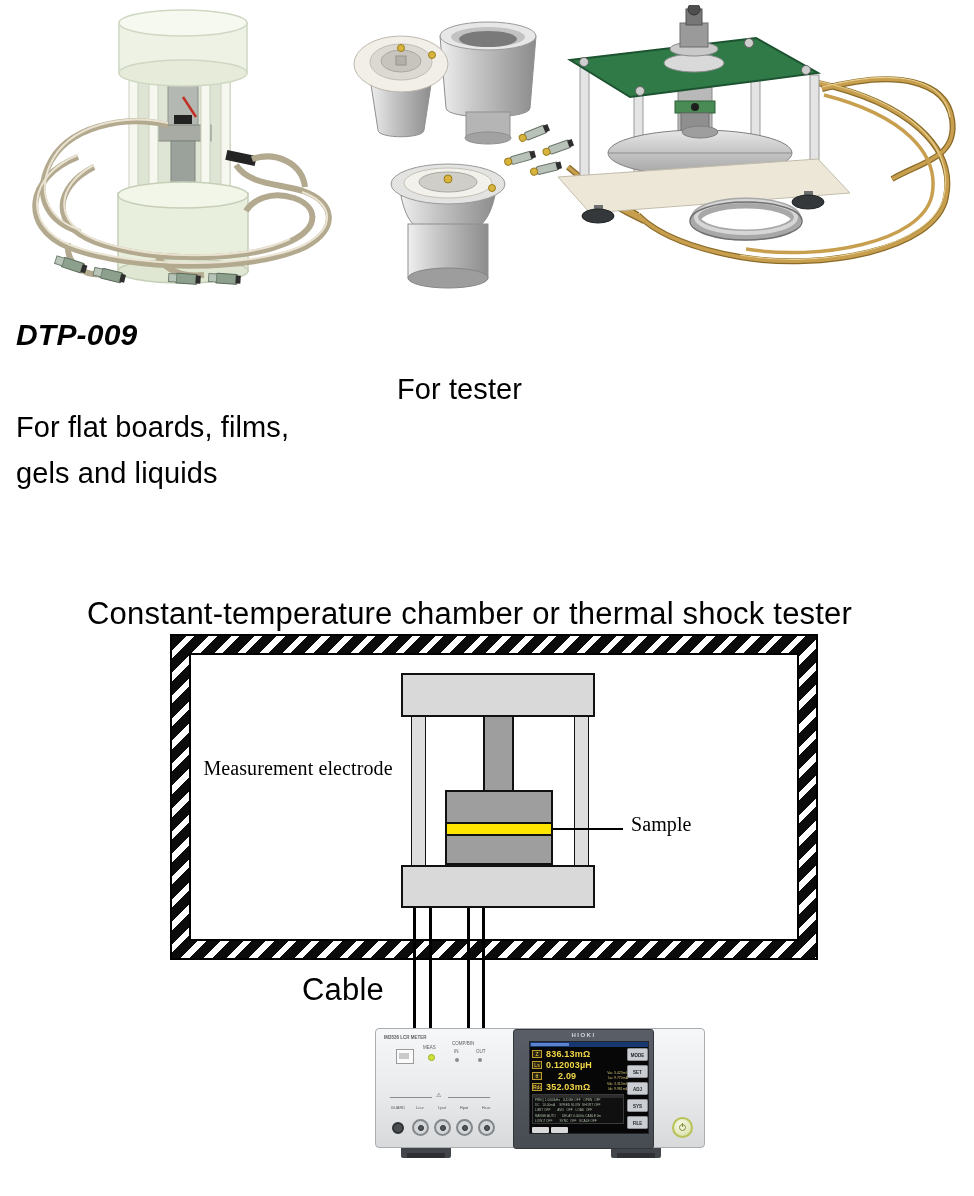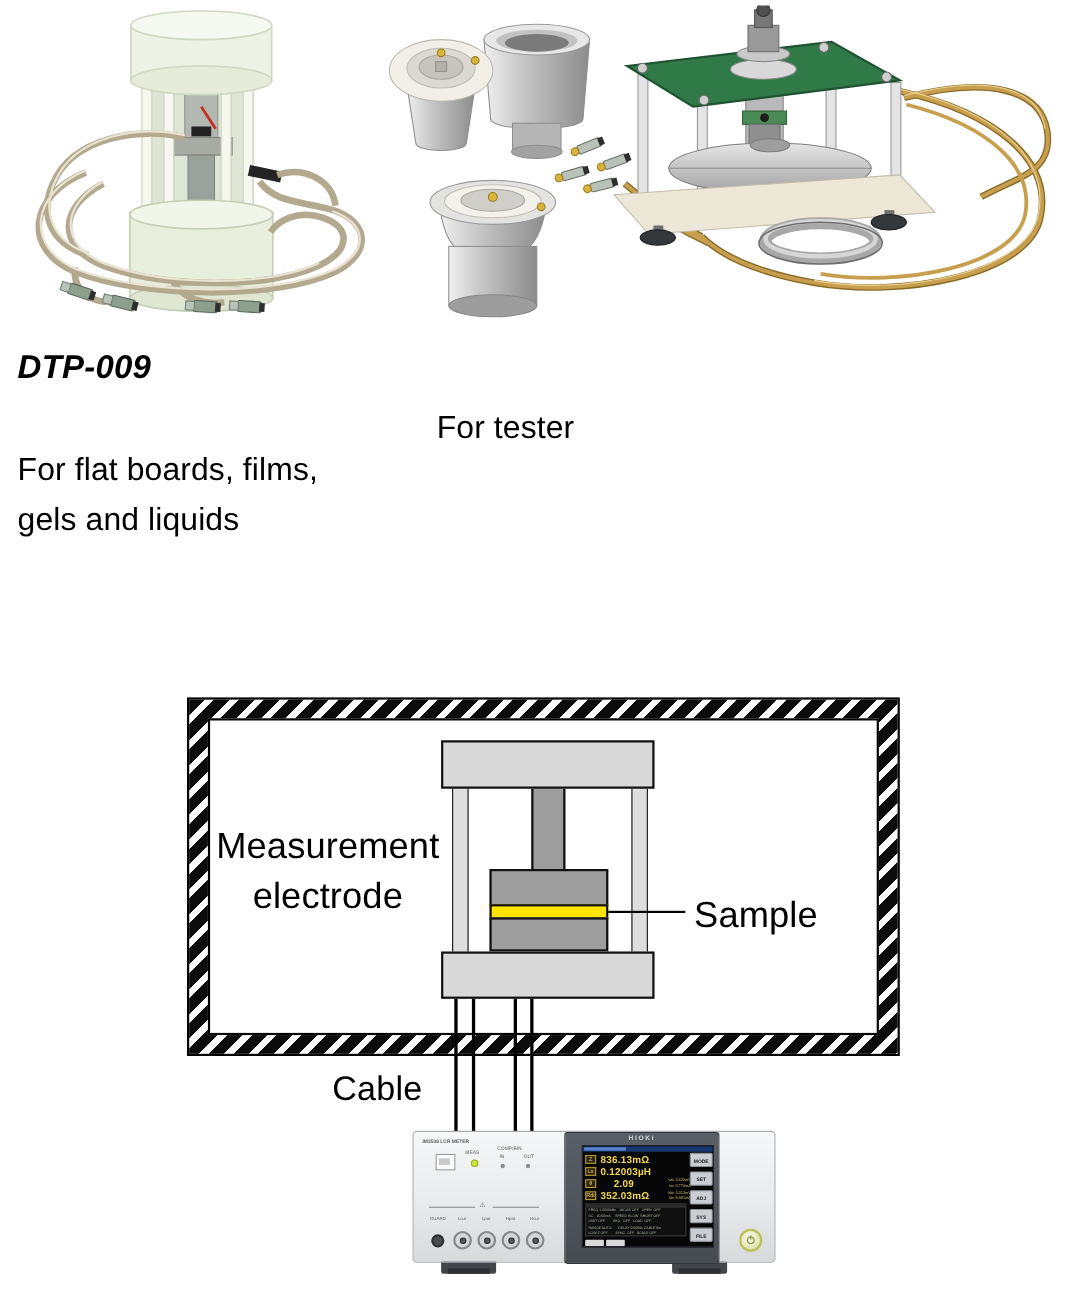--- a/index.html
+++ b/index.html
@@ -19,21 +19,21 @@
     background:repeating-linear-gradient(135deg,#0b0b0b 0px,#0b0b0b 10px,#ffffff 10px,#ffffff 16px);
   }
   .chamber-inner{
     position:absolute;left:17px;top:17px;right:17px;bottom:17px;
     background:#fff;border:2px solid #000;box-sizing:border-box;
   }
   .plate{background:#d9d9d9;border:2px solid #111;box-sizing:border-box;}
   .column{background:#dedede;border:1.5px solid #111;box-sizing:border-box;}
   .block{background:#9e9e9e;border:2px solid #111;box-sizing:border-box;}
   .sample-strip{background:#ffe400;border:2px solid #111;box-sizing:border-box;}
-  .diag-label{font-size:33px;letter-spacing:0.1px;}
+  .diag-label{font-size:20px;letter-spacing:0.1px;font-family:Liberation Serif, serif;}
   .leader{background:#000;height:2px;}
   .cable-line{background:#000;width:3px;}
   
   .meter{left:375px;top:1028px;width:330px;height:136px;}
   .meter-body{
     position:absolute;left:0;top:0;width:330px;height:120px;border-radius:4px;
     background:linear-gradient(#f6f7f8 0%,#e9eaec 55%,#d7d9db 100%);
     border:1px solid #a9adb1;box-sizing:border-box;
   }
   .meter-foot{position:absolute;height:14px;background:#42454a;border-radius:2px;}
@@ -297,20 +297,21 @@
       </g>
     </svg>
   </div>
 
   <div class="abs model" style="left:16px;top:318px;font-style:italic;">DTP-009</div>
   <div class="abs desc" style="left:16px;top:380px;width:322px;margin-top:24px;">For flat boards, films, gels and liquids</div>
 
   <div class="abs desc" style="left:397px;top:366px;width:260px;">For tester</div>
 
 
+  <div class="abs diag-title" style="left:87px;top:596px;">Constant-temperature chamber or thermal shock tester</div>
 
   <div class="abs chamber">
     <div class="chamber-inner"></div>
   </div>
 
   <div class="abs column" style="left:411px;top:715px;width:15px;height:152px;"></div>
   <div class="abs column" style="left:574px;top:715px;width:15px;height:152px;"></div>
   <div class="abs block" style="left:483px;top:715px;width:31px;height:77px;"></div>
   <div class="abs block" style="left:445px;top:790px;width:108px;height:34px;"></div>
   <div class="abs sample-strip" style="left:445px;top:822px;width:108px;height:14px;"></div>

